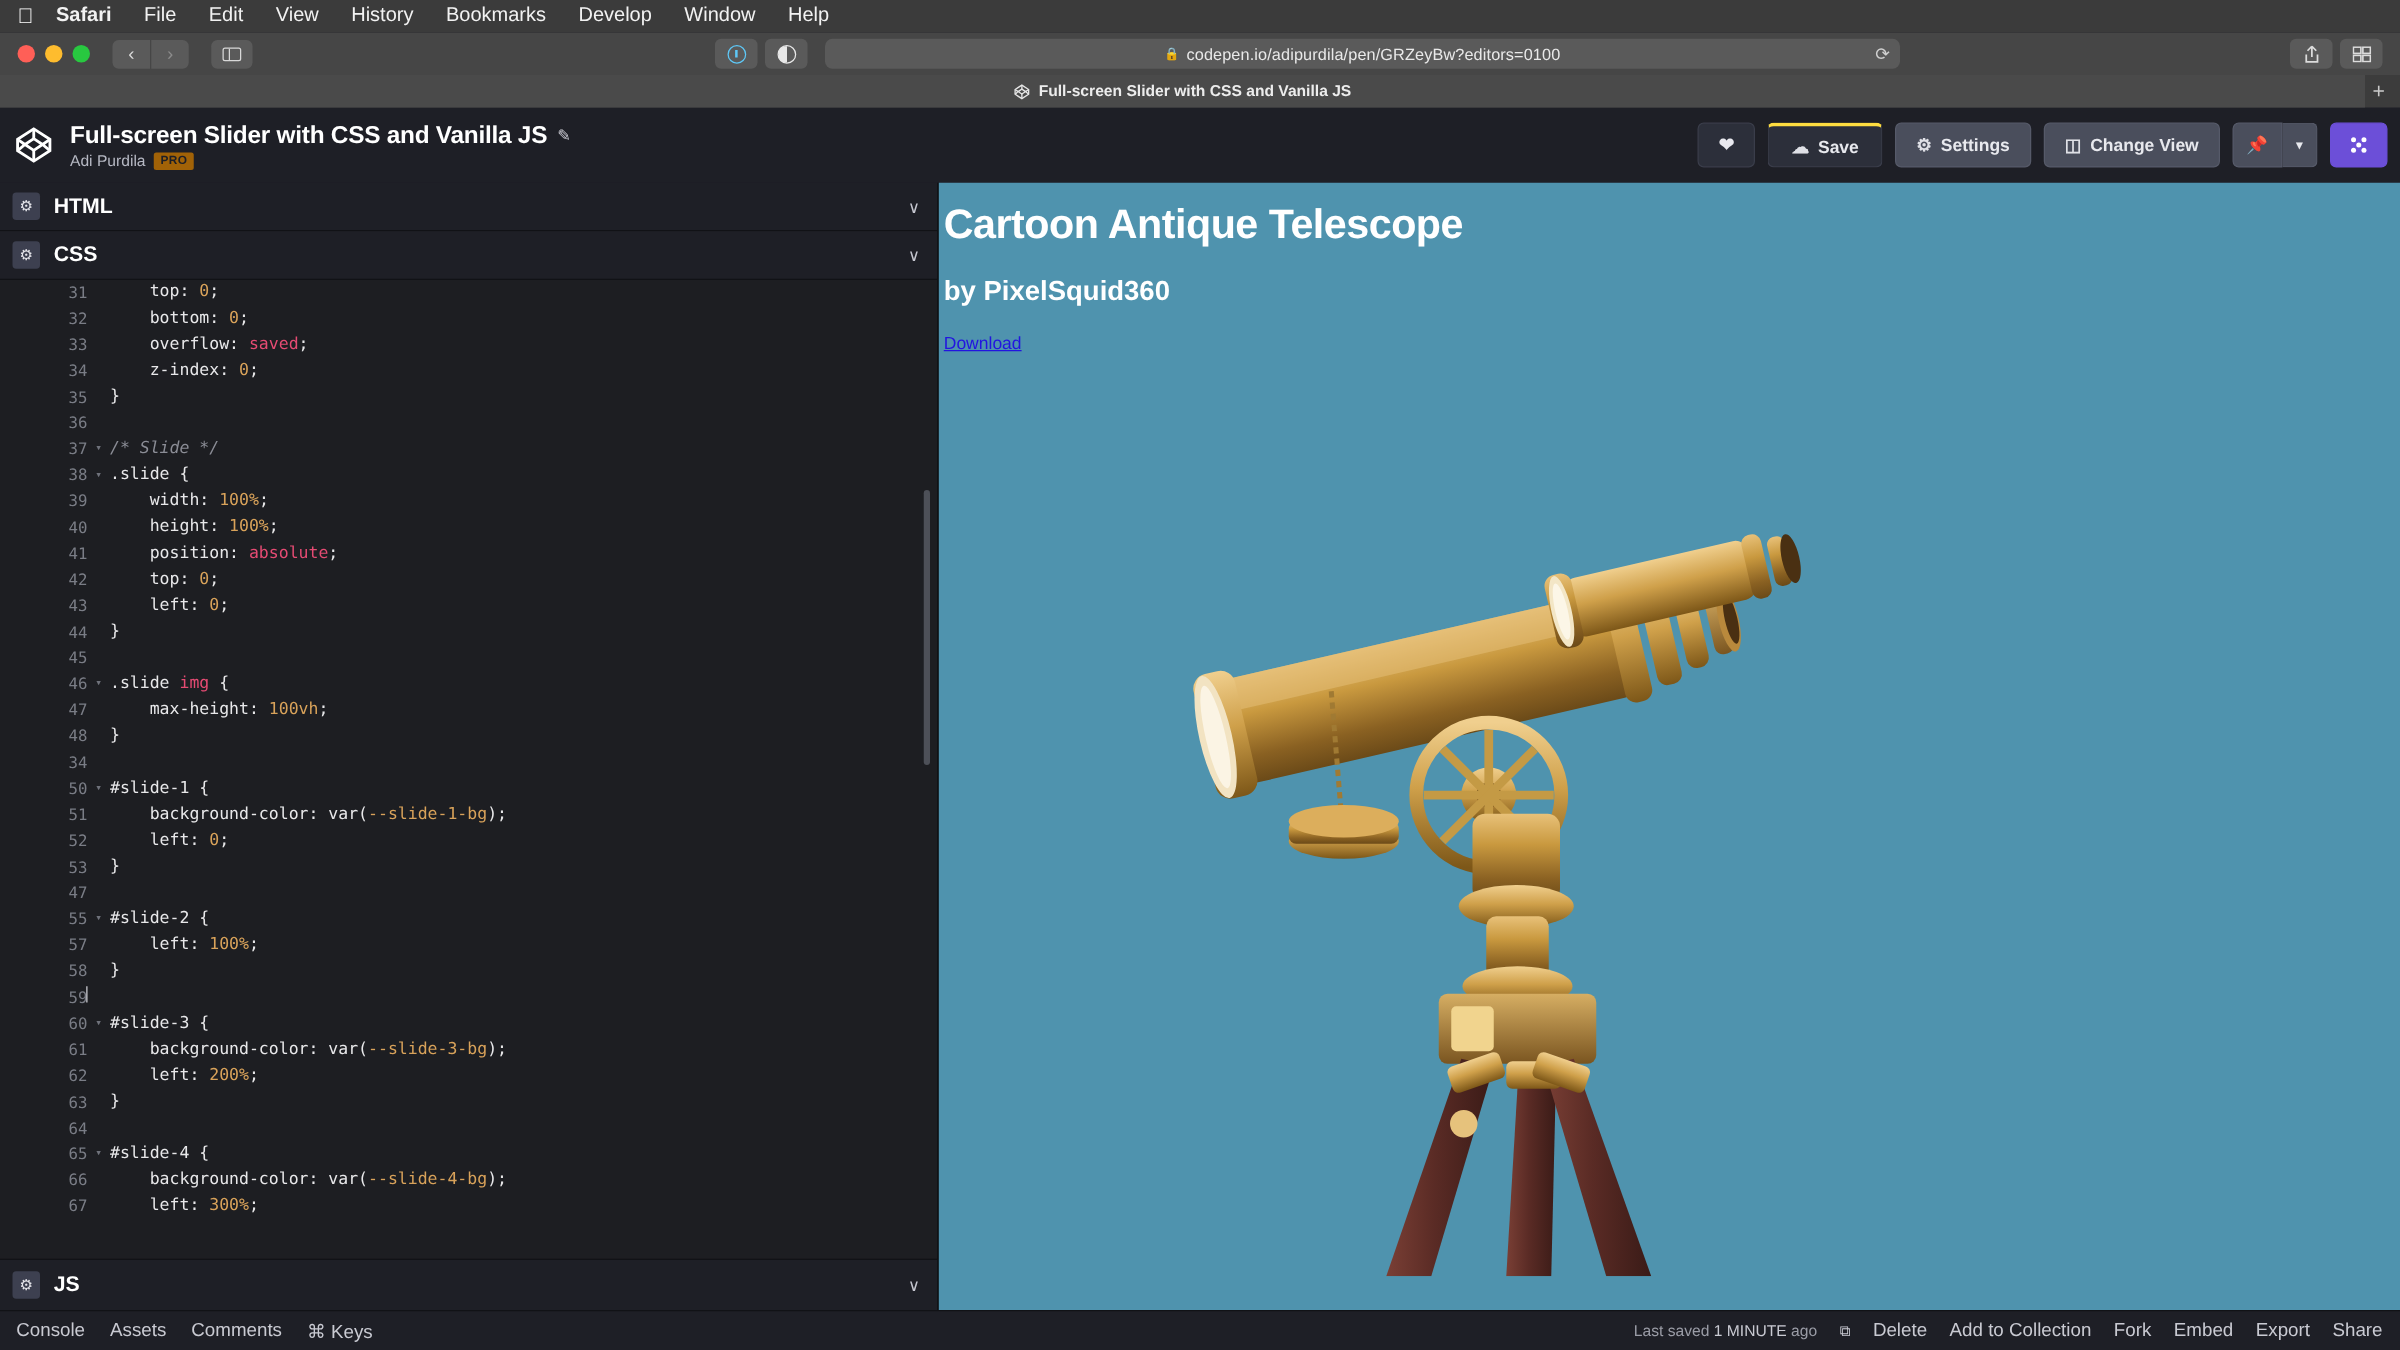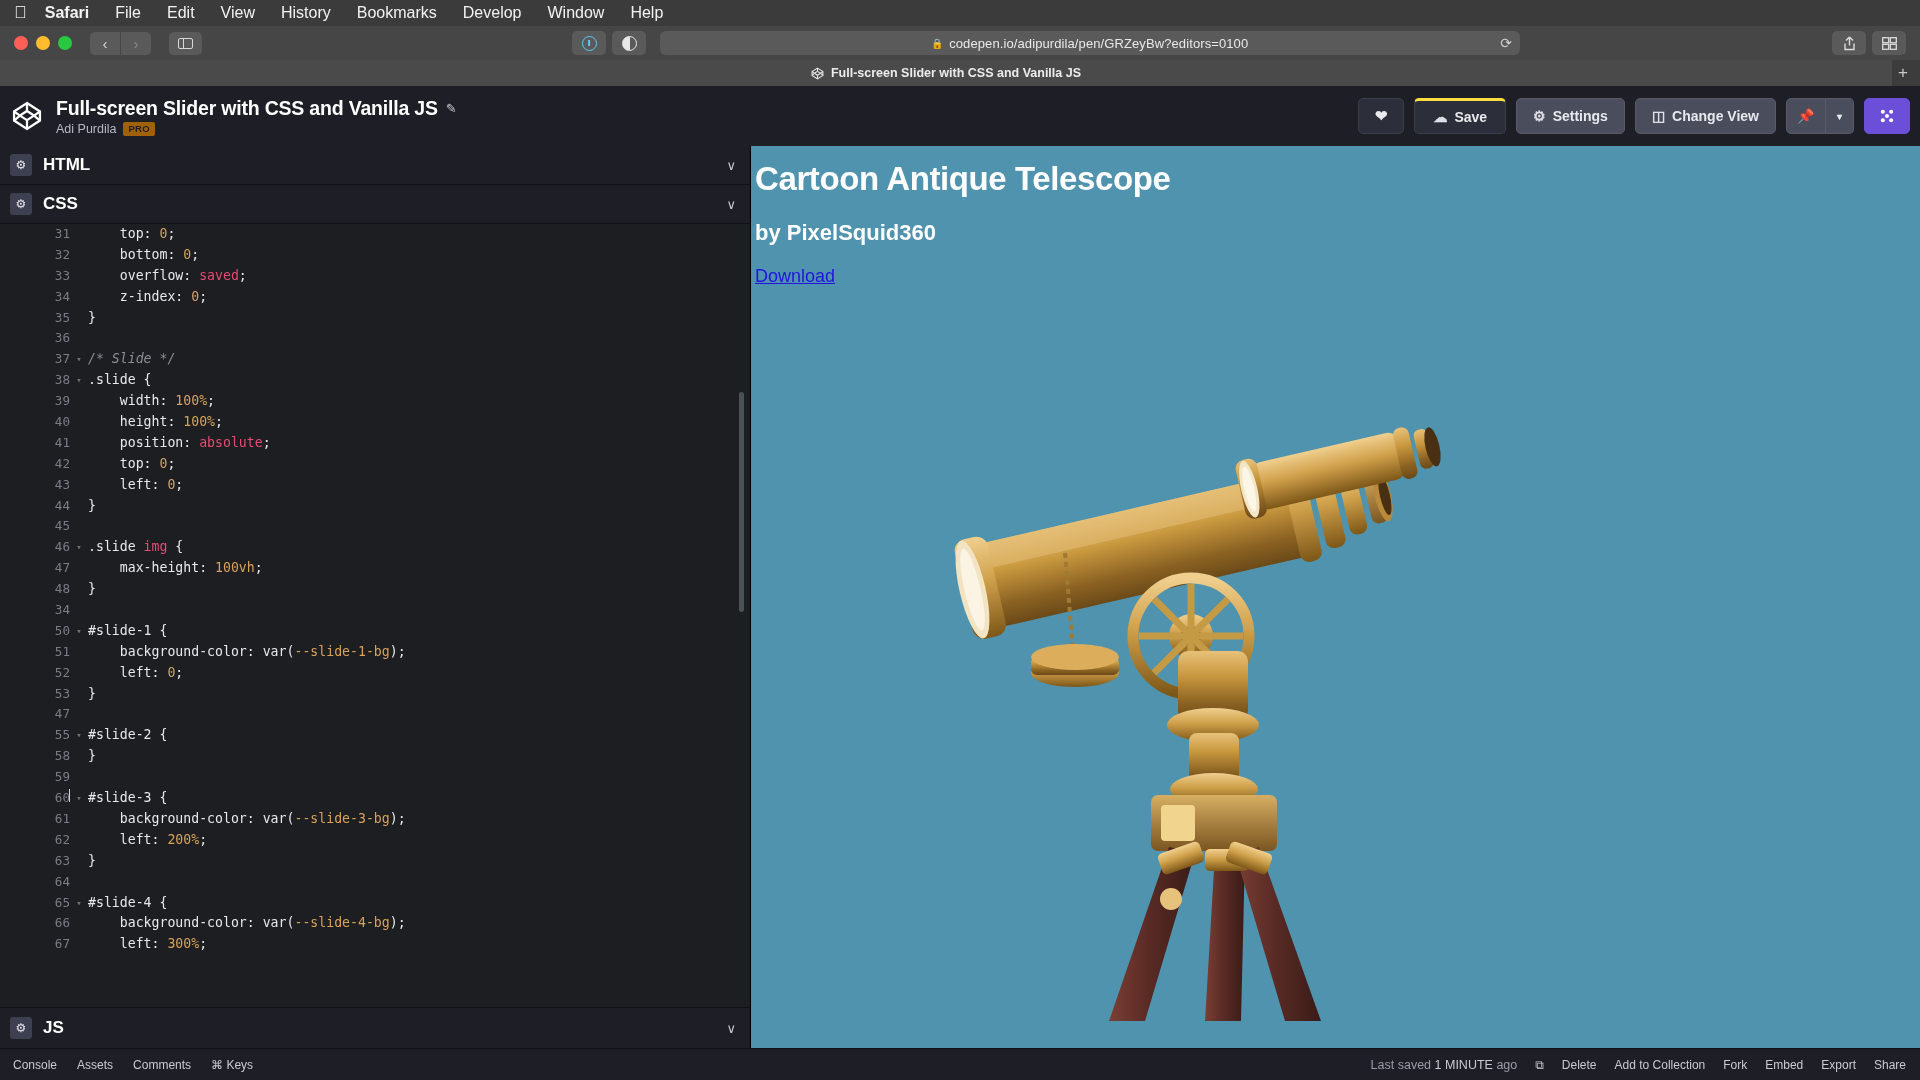--- a/index.html
+++ b/index.html
@@ -227,35 +227,35 @@
   .pv-title {
     position:absolute; left: 0; top: 14px; color:#ffffff;
     font-size: 33px; font-weight: bold; letter-spacing: -.4px;
   }
   .pv-sub {
     position:absolute; left: 0; top: 74px; color:#ffffff;
     font-size: 22px; font-weight: bold;
   }
   .pv-link {
     position:absolute; left: 0; top: 120px; color:#2214e0;
-    font-size: 18px; text-decoration: underline;
+    font-size: 14px; text-decoration: underline;
   }
   .pv-inner { position:absolute; left: 2px; right:0; top:0; bottom:0; padding-left: 0; }
 
   
   .tele { position:absolute; left: 170px; top: 215px; width: 640px; height: 660px; }
 
   
   .bottombar {
     position:absolute; left:0; bottom:0; width:1920px; height: 32px;
     background:#1e1f26; display:flex; align-items:center;
     border-top: 1px solid #111216;
   }
   .bb-left { display:flex; align-items:center; gap: 20px; margin-left: 13px; }
-  .bb-item { color:#c9cad2; font-size: 12px; }
+  .bb-item { color:#c9cad2; font-size: 15px; }
   .bb-right { display:flex; align-items:center; gap: 18px; margin-left:auto; margin-right: 14px; }
   .bb-saved { color:#9a9ca6; font-size: 12.5px; }
   .bb-saved b { color:#c9cad2; font-weight: normal; }
   .bb-ext { color:#c9cad2; font-size: 12px; }
 </style>
 </head>
 <body>
 
 <div class="screen">
 
@@ -419,20 +419,21 @@
         <div class="code-line"><span class="ln">46</span><span class="fold">▾</span><span class="code-txt"><span class="tok-sel">.slide </span><span class="tok-tag">img</span><span class="tok-sel"> {</span></span></div>
         <div class="code-line"><span class="ln">47</span><span class="fold"></span><span class="code-txt"><span class="tok-prop">    max-height: </span><span class="tok-val">100vh</span><span class="tok-punc">;</span></span></div>
         <div class="code-line"><span class="ln">48</span><span class="fold"></span><span class="code-txt"><span class="tok-punc">}</span></span></div>
         <div class="code-line"><span class="ln">34</span><span class="fold"></span><span class="code-txt"></span></div>
         <div class="code-line"><span class="ln">50</span><span class="fold">▾</span><span class="code-txt"><span class="tok-sel">#slide-1 {</span></span></div>
         <div class="code-line"><span class="ln">51</span><span class="fold"></span><span class="code-txt"><span class="tok-prop">    background-color: </span><span class="tok-punc">var(</span><span class="tok-var">--slide-1-bg</span><span class="tok-punc">);</span></span></div>
         <div class="code-line"><span class="ln">52</span><span class="fold"></span><span class="code-txt"><span class="tok-prop">    left: </span><span class="tok-val">0</span><span class="tok-punc">;</span></span></div>
         <div class="code-line"><span class="ln">53</span><span class="fold"></span><span class="code-txt"><span class="tok-punc">}</span></span></div>
         <div class="code-line"><span class="ln">47</span><span class="fold"></span><span class="code-txt"></span></div>
         <div class="code-line"><span class="ln">55</span><span class="fold">▾</span><span class="code-txt"><span class="tok-sel">#slide-2 {</span></span></div>
+        <div class="code-line"><span class="ln">57</span><span class="fold"></span><span class="code-txt"><span class="tok-prop">    left: </span><span class="tok-val">100%</span><span class="tok-punc">;</span></span></div>
         <div class="code-line"><span class="ln">58</span><span class="fold"></span><span class="code-txt"><span class="tok-punc">}</span></span></div>
         <div class="code-line"><span class="ln">59</span><span class="fold"></span><span class="code-txt"></span></div>
         <div class="code-line"><span class="ln">60</span><span class="fold">▾</span><span class="code-txt"><span class="tok-sel">#slide-3 {</span></span></div>
         <div class="code-line"><span class="ln">61</span><span class="fold"></span><span class="code-txt"><span class="tok-prop">    background-color: </span><span class="tok-punc">var(</span><span class="tok-var">--slide-3-bg</span><span class="tok-punc">);</span></span></div>
         <div class="code-line"><span class="ln">62</span><span class="fold"></span><span class="code-txt"><span class="tok-prop">    left: </span><span class="tok-val">200%</span><span class="tok-punc">;</span></span></div>
         <div class="code-line"><span class="ln">63</span><span class="fold"></span><span class="code-txt"><span class="tok-punc">}</span></span></div>
         <div class="code-line"><span class="ln">64</span><span class="fold"></span><span class="code-txt"></span></div>
         <div class="code-line"><span class="ln">65</span><span class="fold">▾</span><span class="code-txt"><span class="tok-sel">#slide-4 {</span></span></div>
         <div class="code-line"><span class="ln">66</span><span class="fold"></span><span class="code-txt"><span class="tok-prop">    background-color: </span><span class="tok-punc">var(</span><span class="tok-var">--slide-4-bg</span><span class="tok-punc">);</span></span></div>
         <div class="code-line"><span class="ln">67</span><span class="fold"></span><span class="code-txt"><span class="tok-prop">    left: </span><span class="tok-val">300%</span><span class="tok-punc">;</span></span></div>

